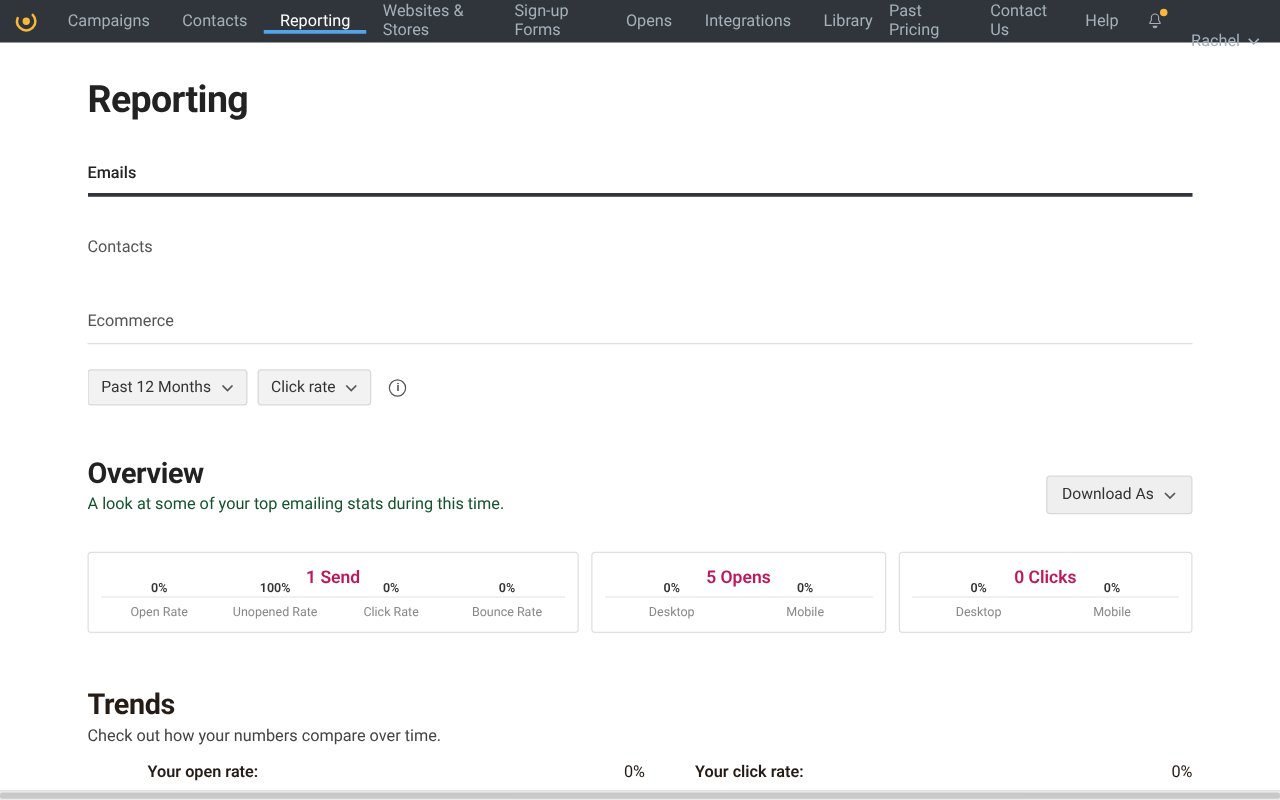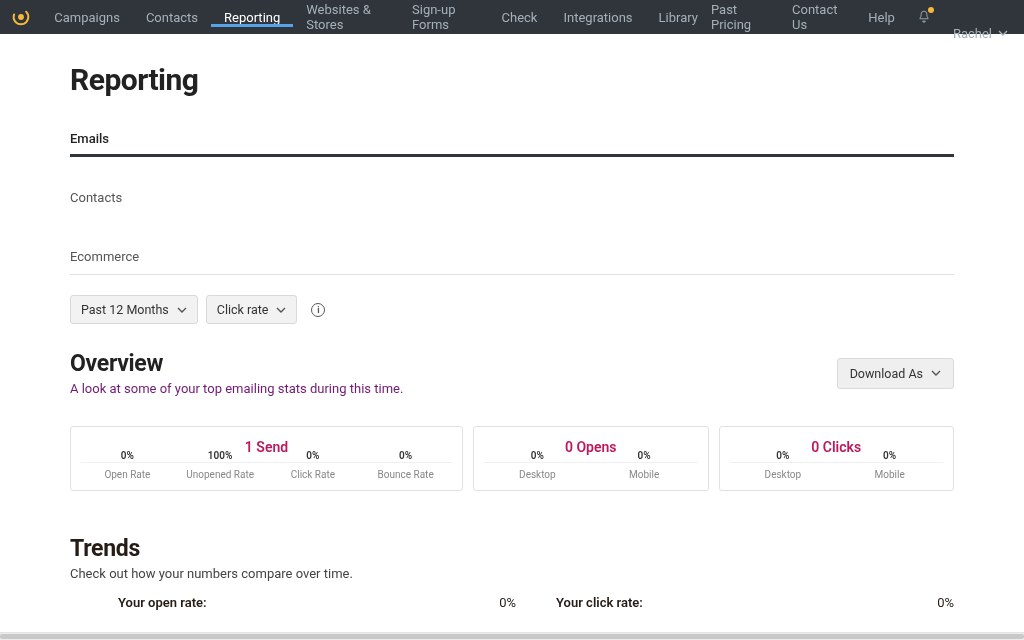--- a/index.html
+++ b/index.html
@@ -93,23 +93,23 @@
     border-radius: 3px;
     padding: 6px 10px;
     font-size: 12.5px;
     display: flex; align-items: center; gap: 8px;
     cursor: pointer;
     color: #333;
   }
   .info-icon { width: 14px; height: 14px; border: 1.3px solid #555; border-radius: 50%; display: flex; align-items:center; justify-content:center; font-size: 9px; color:#555; font-weight:700; margin-left: 6px; cursor: pointer; }
 
   
-  .section-head { display: flex; align-items: center; justify-content: space-between; margin-top: 26px; }
+  .section-head { display: flex; align-items: flex-end; justify-content: space-between; margin-top: 41px; }
   .section-head h2 { font-size: 23px; font-weight: 700; color:#222; letter-spacing:-0.3px; }
-  .section-head p { font-size: 13px; color: #701a75; margin-top: 4px; }
+  .section-head p { font-size: 13px; color: #14532d; margin-top: 4px; }
   .download-btn {
     border: 1px solid #d9d9d9; background: #efefef; border-radius: 3px;
     padding: 7px 12px; font-size: 12.5px; display: flex; align-items: center; gap: 8px;
     cursor: pointer; color:#333;
   }
 
   
   .cards { display: flex; gap: 10px; margin-top: 30px; }
   .card {
     border: 1px solid #e0e0e0; border-radius: 3px;
@@ -163,21 +163,21 @@
       <circle cx="12" cy="12" r="8" stroke="#f8b83b" stroke-width="2.2" fill="none" stroke-dasharray="34 50" stroke-linecap="round" transform="rotate(-45 12 12)"></circle>
       <circle cx="12" cy="12" r="3.2" fill="#f8b83b"></circle>
     </svg>
   </div>
   <div class="nav-left" id="nav-left">
       <div class="nav-item">Campaigns</div>
       <div class="nav-item">Contacts</div>
       <div class="nav-item active">Reporting</div>
       <div class="nav-item">Websites &amp; Stores</div>
       <div class="nav-item">Sign-up Forms</div>
-      <div class="nav-item">Check</div>
+      <div class="nav-item">Opens</div>
       <div class="nav-item">Integrations</div>
       <div class="nav-item">Library</div>
     </div>
   <div class="nav-spacer"></div>
   <div class="nav-right">
     <span class="nav-link">Past Pricing</span>
     <span class="nav-link">Contact Us</span>
     <span class="nav-link">Help</span>
     <span class="bell">
       <svg viewBox="0 0 24 24">
@@ -271,21 +271,21 @@
             </div>
           </div>
           <div class="xlabels">
             <div class="xl">Open Rate</div>
             <div class="xl">Unopened Rate</div>
             <div class="xl">Click Rate</div>
             <div class="xl">Bounce Rate</div>
           </div>
         </div>
         <div class="card narrow">
-          <div class="card-title">0 Opens</div>
+          <div class="card-title">5 Opens</div>
           <div class="chart">
             <div class="gridline" style="bottom: 0%;"></div>
             <div class="gridline" style="bottom: 20%;"></div>
             <div class="gridline" style="bottom: 40%;"></div>
             <div class="gridline" style="bottom: 60%;"></div>
             <div class="gridline" style="bottom: 80%;"></div>
             <div class="gridline" style="bottom: 100%;"></div>
             <div class="bars">
               <div class="bar-col">
                 <div class="bar-label">0%</div>

